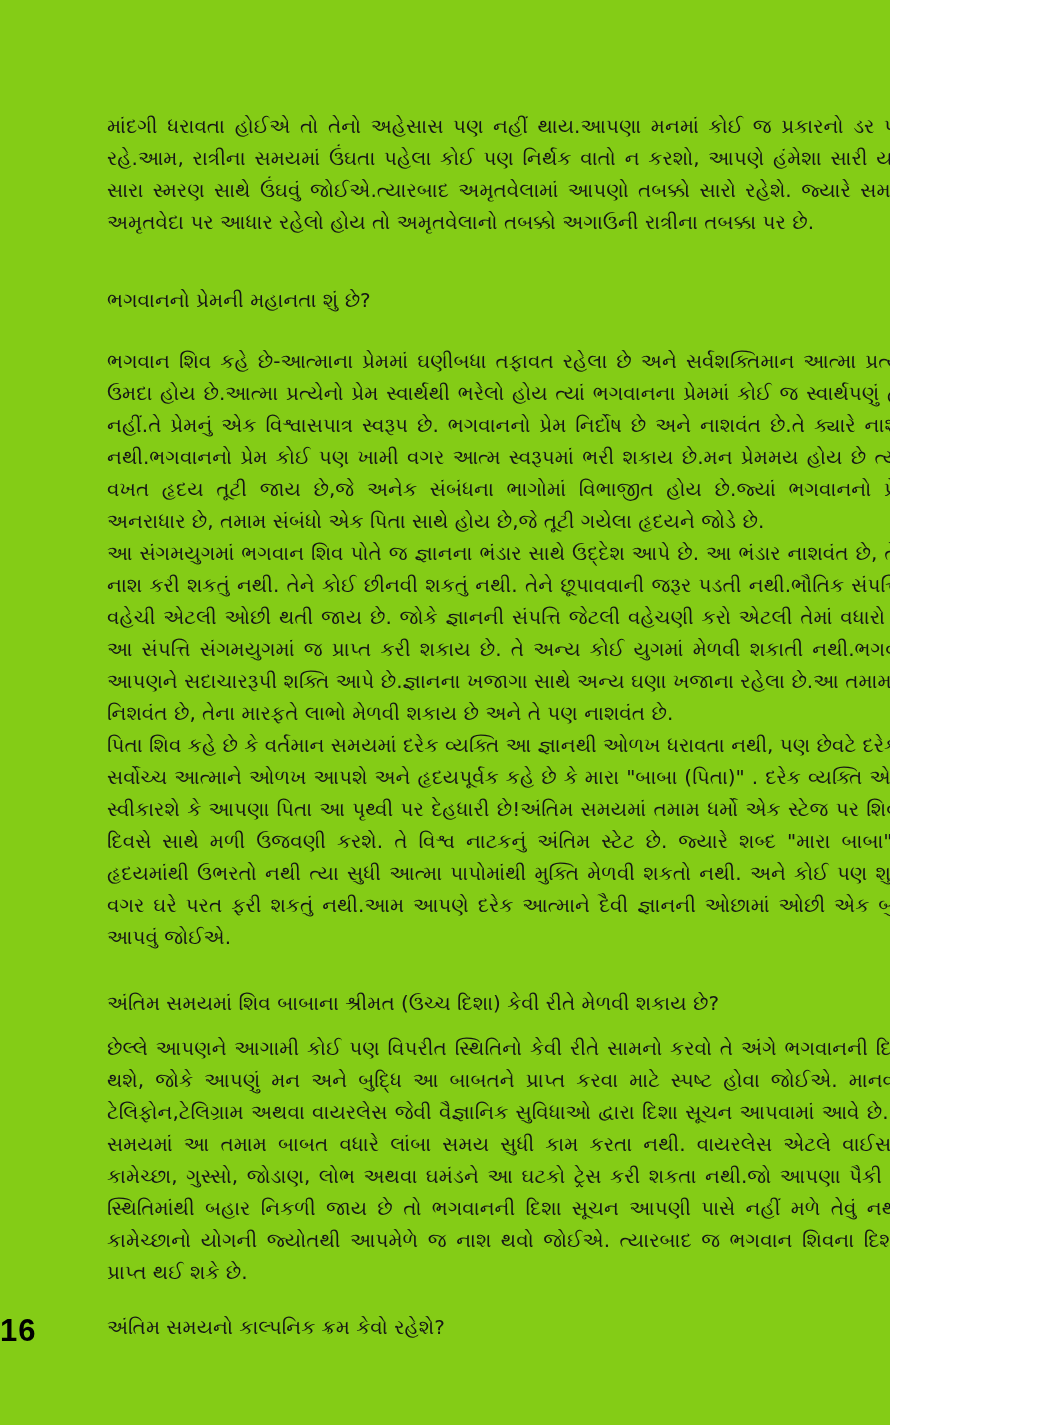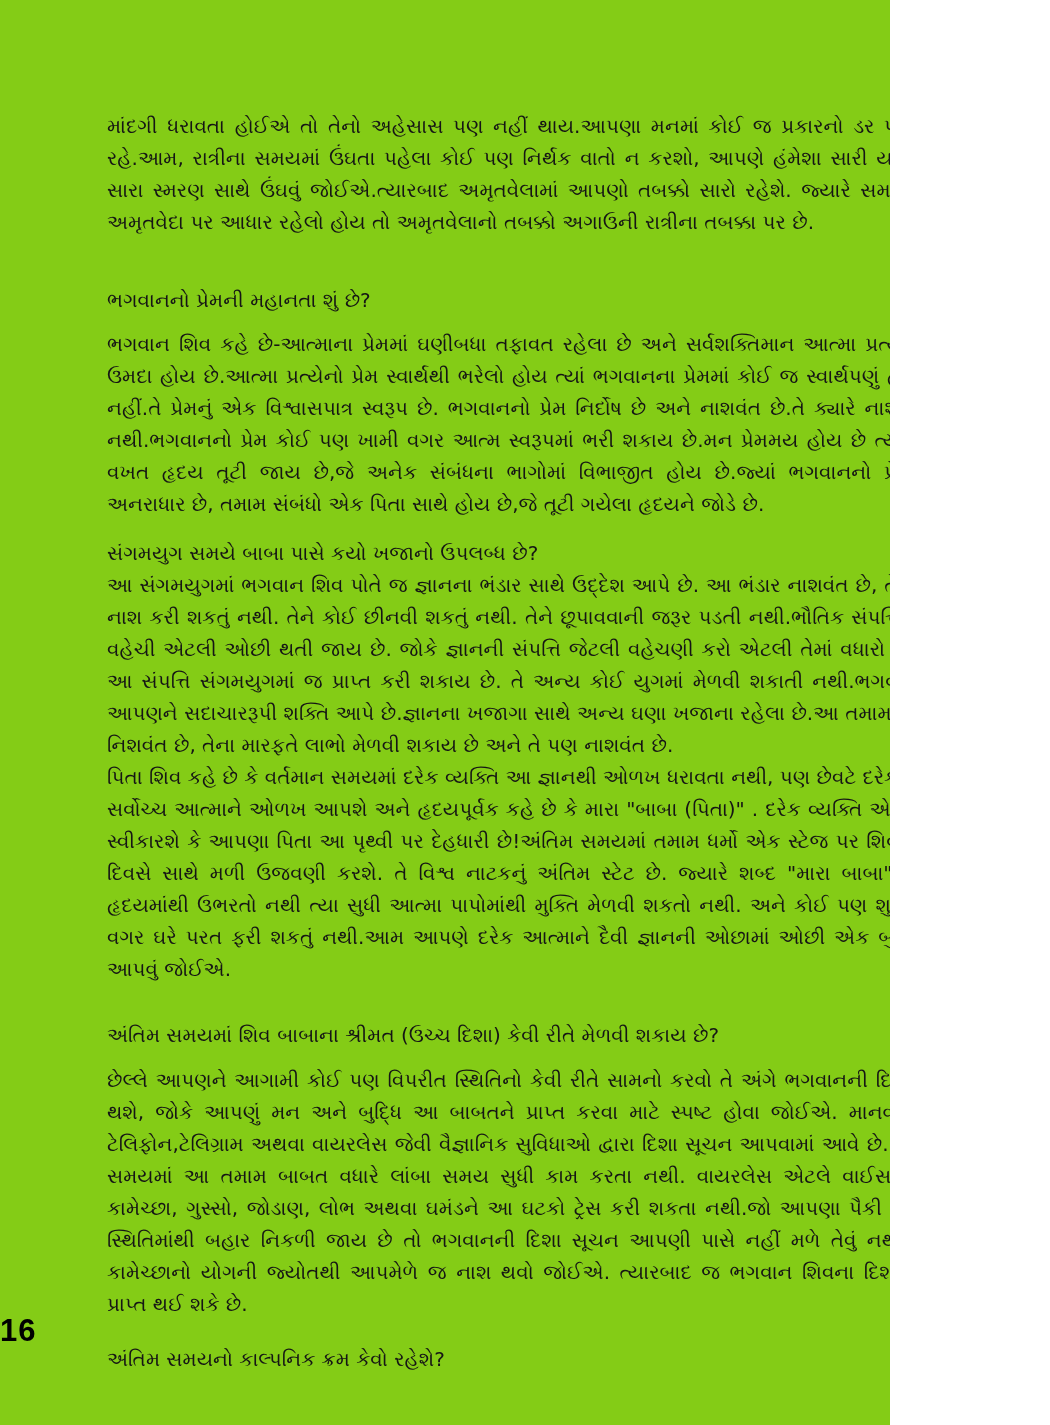--- a/index.html
+++ b/index.html
@@ -28,21 +28,21 @@
     margin: 0;
     text-align: justify;
   }
   .q {
     font-size: 20px;
     font-weight: normal;
     margin: 0;
     text-align: left;
     line-height: 32px;
   }
-  .sec1 .q { margin-top: 46px; margin-bottom: 12px; }
+  .sec1 .q { margin-top: 46px; margin-bottom: 29px; }
   .sec2 .q { margin-top: 17px; margin-bottom: 0; }
   .sec3 .q { margin-top: 20px; margin-bottom: 13px; }
   .sec4 .q { margin-top: 34px; margin-bottom: 13px; }
   .sec5 .q { margin-top: 23px; margin-bottom: 13px; }
   .page-number {
     position: absolute;
     top: 1314px;
     left: 0;
     width: 1050px;
     text-align: left;
@@ -61,21 +61,20 @@
   <main class="content">
 
     <p class="para intro">માંદગી ધરાવતા હોઈએ તો તેનો અહેસાસ પણ નહીં થાય.આપણા મનમાં કોઈ જ પ્રકારનો ડર પણ નહીં રહે.આમ, રાત્રીના સમયમાં ઉંઘતા પહેલા કોઈ પણ નિર્થક વાતો ન કરશો, આપણે હંમેશા સારી યાદો સાથે સારા સ્મરણ સાથે ઉંઘવું જોઈએ.ત્યારબાદ અમૃતવેલામાં આપણો તબક્કો સારો રહેશે. જ્યારે સમગ્ર દિવસ અમૃતવેદા પર આધાર રહેલો હોય તો અમૃતવેલાનો તબક્કો અગાઉની રાત્રીના તબક્કા પર છે.</p>
 
     <section class="sec1">
       <h2 class="q">ભગવાનનો પ્રેમની મહાનતા શું છે?</h2>
       <p class="para">ભગવાન શિવ કહે છે-આત્માના પ્રેમમાં ઘણીબધા તફાવત રહેલા છે અને સર્વશક્તિમાન આત્મા પ્રત્યેનો પ્રેમ ઉમદા હોય છે.આત્મા પ્રત્યેનો પ્રેમ સ્વાર્થથી ભરેલો હોય ત્યાં ભગવાનના પ્રેમમાં કોઈ જ સ્વાર્થપણું હોઈ શકે નહીં.તે પ્રેમનું એક વિશ્વાસપાત્ર સ્વરૂપ છે. ભગવાનનો પ્રેમ નિર્દોષ છે અને નાશવંત છે.તે ક્યારે નાશ પામતો નથી.ભગવાનનો પ્રેમ કોઈ પણ ખામી વગર આત્મ સ્વરૂપમાં ભરી શકાય છે.મન પ્રેમમય હોય છે ત્યારે ઘણી વખત હૃદય તૂટી જાય છે,જે અનેક સંબંધના ભાગોમાં વિભાજીત હોય છે.જ્યાં ભગવાનનો પ્રેમ એક અનરાધાર છે, તમામ સંબંધો એક પિતા સાથે હોય છે,જે તૂટી ગયેલા  હૃદયને જોડે છે.</p>
     </section>
 
     <section class="sec2">
-      <h2 class="q">સંગમયુગ સમયે બાબા પાસે કયો ખજાનો ઉપલબ્ધ છે?</h2>
       <p class="para">આ સંગમયુગમાં ભગવાન શિવ પોતે જ જ્ઞાનના ભંડાર સાથે ઉદ્દેશ આપે છે. આ ભંડાર નાશવંત છે, તેનો કોઈ નાશ કરી શકતું નથી. તેને કોઈ છીનવી શકતું નથી. તેને છૂપાવવાની જરૂર પડતી નથી.ભૌતિક સંપત્તિ જેટલી વહેચી એટલી ઓછી થતી જાય છે. જોકે જ્ઞાનની સંપત્તિ જેટલી વહેચણી કરો એટલી તેમાં વધારો થાય છે. આ સંપત્તિ સંગમયુગમાં જ પ્રાપ્ત કરી શકાય છે. તે અન્ય કોઈ યુગમાં મેળવી શકાતી નથી.ભગવાન શિવ આપણને  સદાચારરૂપી શક્તિ આપે છે.જ્ઞાનના ખજાગા સાથે અન્ય ઘણા ખજાના રહેલા છે.આ તમામ ખજાના નિશવંત છે, તેના મારફતે લાભો મેળવી શકાય છે અને તે પણ નાશવંત છે.</p>
     </section>
 
     <section class="sec3">
       <p class="para">પિતા શિવ કહે છે કે વર્તમાન સમયમાં દરેક વ્યક્તિ આ જ્ઞાનથી ઓળખ ધરાવતા નથી, પણ છેવટે દરેક વ્યક્તિ સર્વોચ્ચ આત્માને ઓળખ આપશે અને હૃદયપૂર્વક કહે છે કે મારા "બાબા (પિતા)" . દરેક વ્યક્તિ એ હકીકત સ્વીકારશે કે આપણા પિતા આ પૃથ્વી પર દેહધારી છે!અંતિમ સમયમાં તમામ ધર્મો એક સ્ટેજ પર શિવ રાત્રીના દિવસે સાથે મળી ઉજવણી કરશે. તે વિશ્વ નાટકનું અંતિમ સ્ટેટ છે. જ્યારે શબ્દ "મારા બાબા" દરેકના હૃદયમાંથી ઉભરતો નથી ત્યા સુધી આત્મા પાપોમાંથી મુક્તિ મેળવી શકતો નથી. અને કોઈ પણ શુદ્ધ થયા વગર ઘરે પરત ફરી શકતું નથી.આમ આપણે દરેક આત્માને દૈવી જ્ઞાનની ઓછામાં ઓછી એક બુદ (ડ્રોપ) આપવું જોઈએ.</p>
     </section>
 
     <section class="sec4">
       <h2 class="q">અંતિમ સમયમાં શિવ બાબાના શ્રીમત (ઉચ્ચ દિશા) કેવી રીતે મેળવી શકાય છે?</h2>
       <p class="para">છેલ્લે આપણને આગામી કોઈ પણ વિપરીત સ્થિતિનો કેવી રીતે સામનો કરવો તે અંગે ભગવાનની દિશા પ્રાપ્ત થશે, જોકે આપણું મન અને બુદ્ધિ આ બાબતને પ્રાપ્ત કરવા માટે સ્પષ્ટ હોવા જોઈએ. માનવ જાતને ટેલિફોન,ટેલિગ્રામ અથવા વાયરલેસ જેવી વૈજ્ઞાનિક સુવિધાઓ દ્વારા દિશા સૂચન આપવામાં આવે છે. પણ આ સમયમાં આ તમામ બાબત વધારે લાંબા સમય સુધી કામ કરતા નથી. વાયરલેસ એટલે વાઈસલેસ, જે કામેચ્છા, ગુસ્સો, જોડાણ, લોભ અથવા ઘમંડને આ ઘટકો ટ્રેસ કરી શકતા નથી.જો આપણા પૈકી કોઈ આ સ્થિતિમાંથી બહાર નિકળી જાય છે તો ભગવાનની દિશા સૂચન આપણી પાસે નહીં મળે તેવું નથી. આમ કામેચ્છાનો યોગની જ્યોતથી આપમેળે જ નાશ થવો જોઈએ. ત્યારબાદ જ ભગવાન શિવના દિશા-સૂચનો પ્રાપ્ત થઈ શકે છે.</p>

